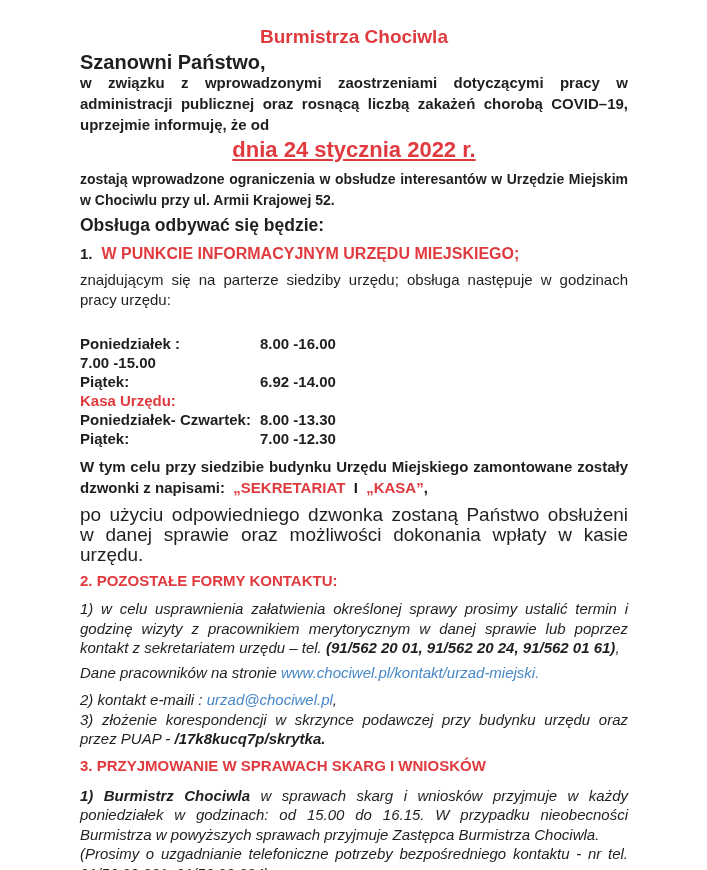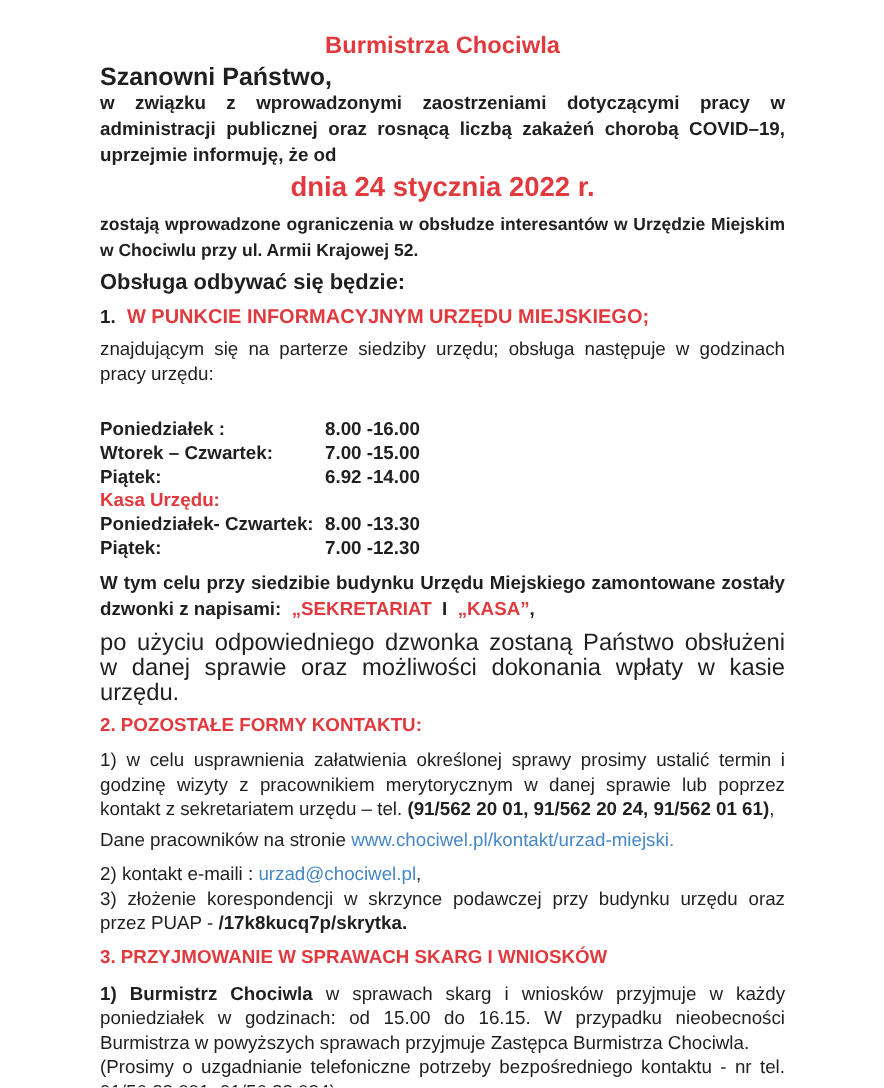--- a/index.html
+++ b/index.html
@@ -38,20 +38,21 @@
     font-weight:bold;
     text-align:justify;
   }
   .date-heading{
     margin-top:2px;
     font-size:22px;
     line-height:25px;
     font-weight:bold;
     color:var(--red);
     text-align:center;
+    text-decoration:underline;
   }
   .restrictions{
     margin-top:7px;
     font-size:14px;
     line-height:21px;
     font-weight:bold;
     text-align:justify;
   }
   .service-heading{
     margin-top:4px;
@@ -98,20 +99,21 @@
     margin-top:7px;
     font-size:15px;
     line-height:18px;
     font-weight:bold;
     color:var(--red);
   }
   .para{
     font-size:15px;
     line-height:19.5px;
     text-align:justify;
+    font-style:italic;
   }
   .mt9{margin-top:9px;}
   .mt5{margin-top:5px;}
   .mt8{margin-top:8px;}
   .mt10{}
   .mt11{margin-top:11px;}
   .b{font-weight:bold;}
   .link{color:var(--blue);cursor:pointer;}
 </style>
 </head>
@@ -136,21 +138,20 @@
   </p>
 
   <p class="desc">znajdującym się na parterze siedziby urzędu; obsługa następuje w godzinach pracy urzędu:</p>
 
   <div class="schedule">
     <div class="row">
       <span class="lbl">Poniedziałek :</span>
       <span class="time">8.00 -16.00</span>
     </div>
     <div class="row">
-      <span class="lbl">Wtorek – Czwartek:</span>
       <span class="time">7.00 -15.00</span>
     </div>
     <div class="row">
       <span class="lbl">Piątek:</span>
       <span class="time">6.92 -14.00</span>
     </div>
     <div class="row red">
       <span>Kasa Urzędu:</span>
     </div>
     <div class="row">

